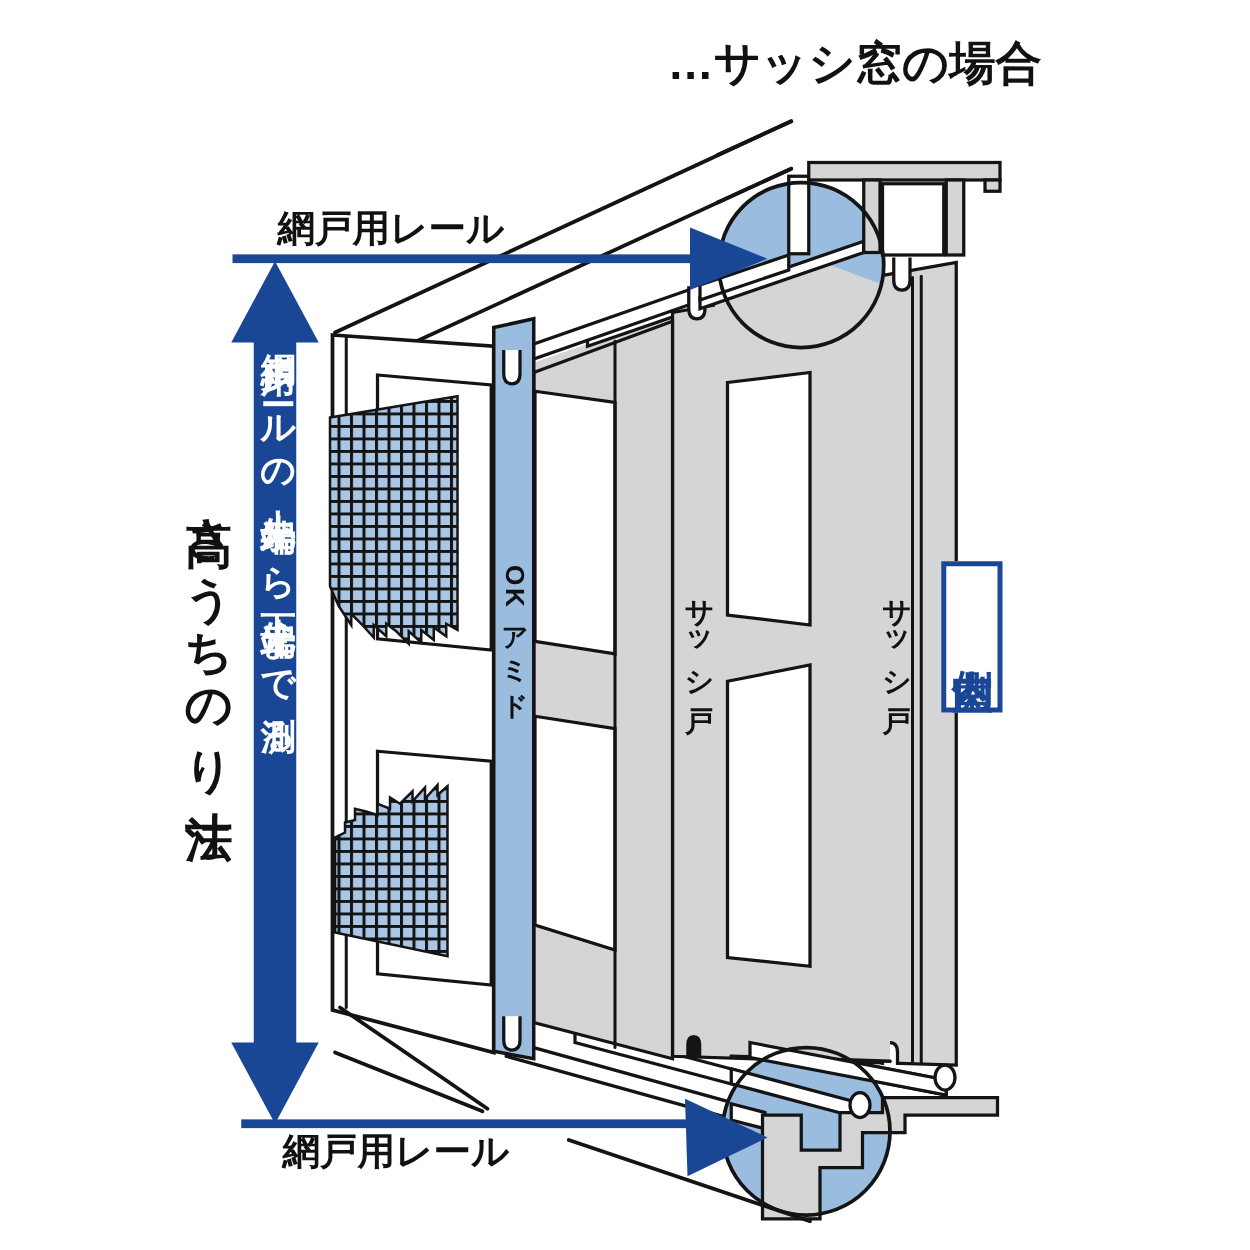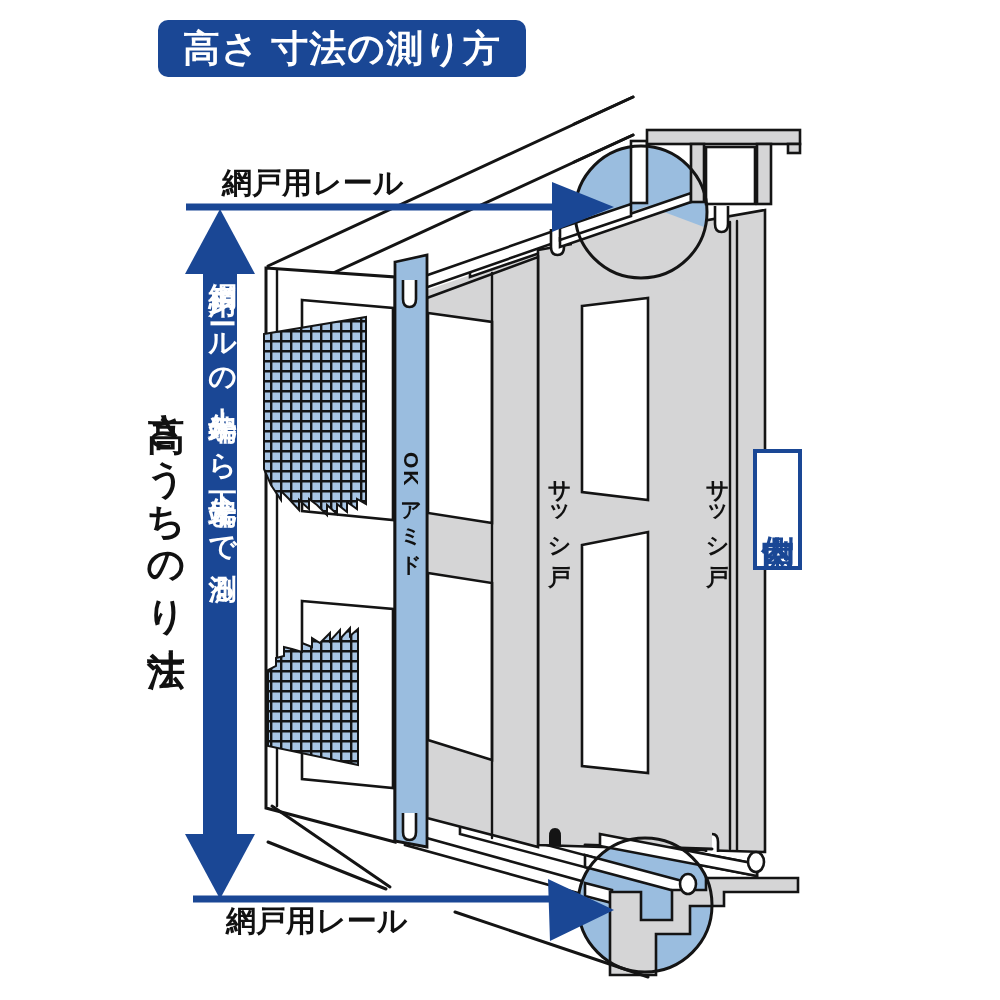--- a/index.html
+++ b/index.html
@@ -154,21 +154,21 @@
     <rect class="fa" x="193" y="895.5" width="362" height="7"></rect>
     <polygon class="fa" points="548,879 614,910 550,941"></polygon>
   </g>
   <g>
     <rect class="fa" x="203" y="248" width="34" height="600"></rect>
     <polygon class="fa" points="185,274 220,209 255,274"></polygon>
     <polygon class="fa" points="185,834 255,834 220,899"></polygon>
   </g>
 </svg>
 
-<div class="ovl" id="title-badge">高さ 寸法の測り方</div>
+<div class="ovl" id="title-note">…サッシ窓の場合</div>
 
 <div class="ovl" id="rail-top-label">網戸用レール</div>
 <div class="ovl" id="rail-bottom-label">網戸用レール</div>
 
 <div class="ovl vtext" id="measure-text">網戸用レールの上先端から下先端まで測る</div>
 <div class="ovl vtext" id="dimension-text">高さうちのり寸法</div>
 
 <div class="ovl vtext" id="screen-door-label">OKアミド</div>
 <div class="ovl vtext" id="sash1-label">サッシ戸</div>
 <div class="ovl vtext" id="sash2-label">サッシ戸</div>

